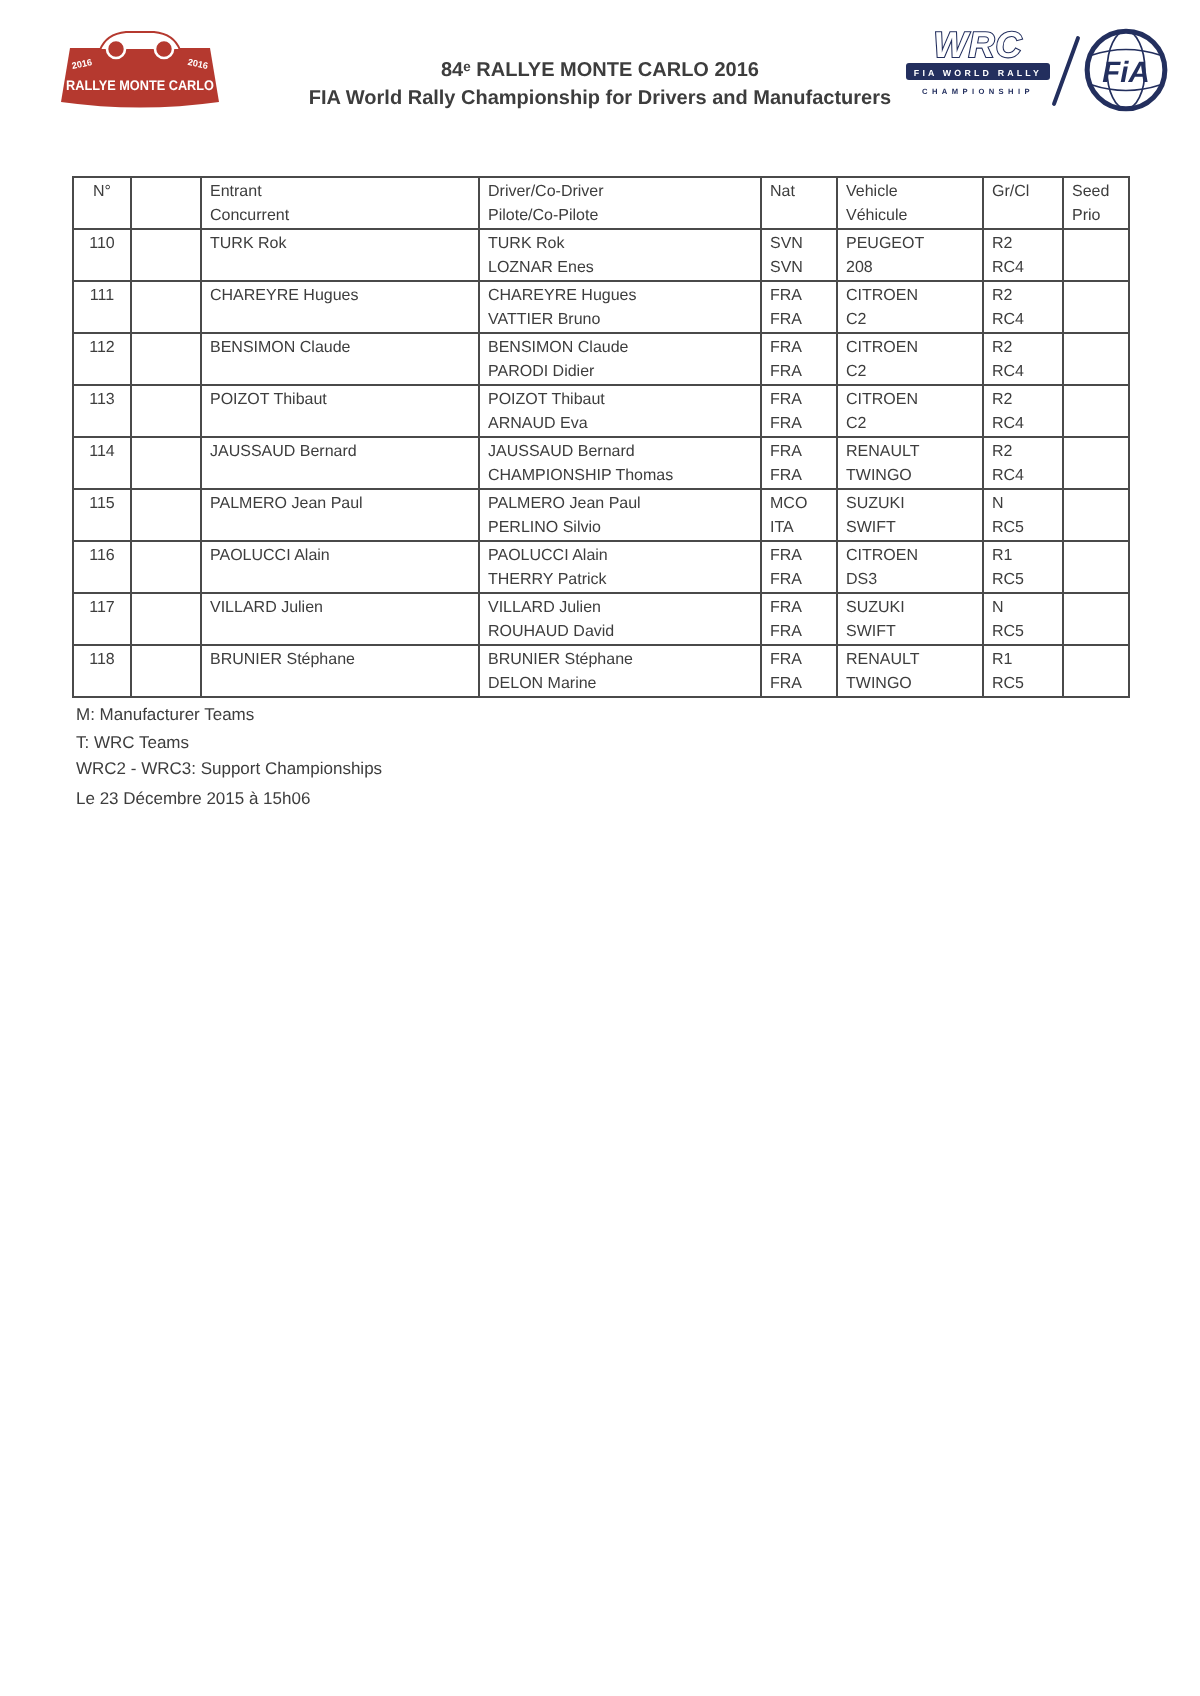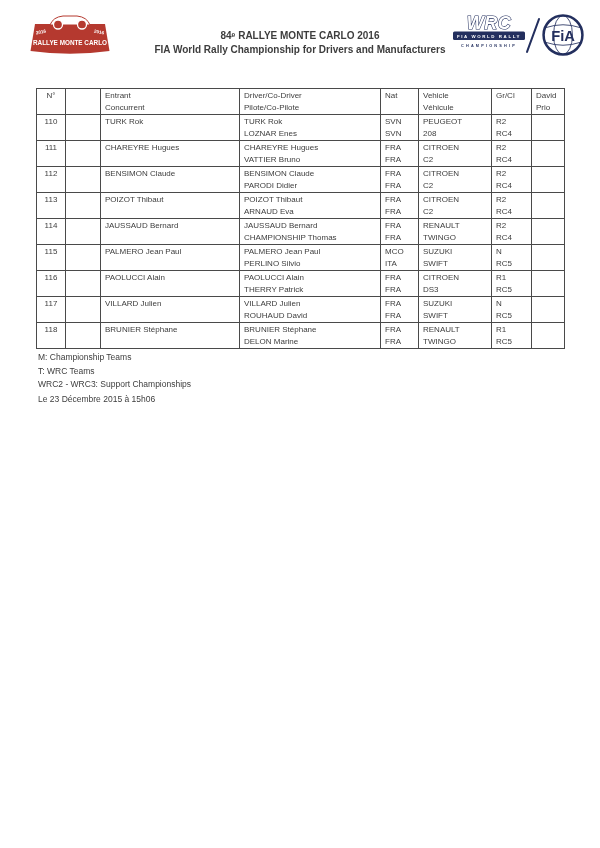--- a/index.html
+++ b/index.html
@@ -12,21 +12,21 @@
   .page{position:absolute;inset:0;background:#fff;}
 
   
   .plate{position:absolute;left:29px;top:11px;width:82px;height:47px;}
   .titles{position:absolute;left:0;right:0;top:29px;text-align:center;}
   .titles div{font-size:10px;font-weight:700;line-height:14px;white-space:nowrap;}
 
   .wrc-logo{position:absolute;left:452px;top:12px;width:74px;height:37px;}
   .slash{position:absolute;left:532px;top:17px;width:2px;height:37px;
          background:var(--wrc-navy,#232f5e);transform:rotate(20deg);border-radius:1px;}
-  .fia-logo{position:absolute;left:542px;top:14px;width:42px;height:42px;}
+  .fia-logo{position:absolute;left:542px;top:14px;width:42px;height:42px;font-style:italic;}
 
   .plate-bg{fill:var(--plate-red,#b5392f);}
   .plate-txt{fill:#ffffff;font-weight:bold;font-family:"Liberation Sans",sans-serif;}
   .car-body{fill:#ffffff;stroke:var(--plate-red,#b5392f);stroke-width:1;}
   .wheel{fill:var(--plate-red,#b5392f);stroke:#ffffff;stroke-width:1.3;}
   .navy-stroke{stroke:var(--wrc-navy,#232f5e);fill:none;}
   .navy-fill{fill:var(--wrc-navy,#232f5e);}
   .wrc-word{fill:#ffffff;stroke:var(--wrc-navy,#232f5e);stroke-width:1.1;paint-order:stroke;
             font-weight:bold;font-style:italic;font-family:"Liberation Sans",sans-serif;}
   .wrc-bar-txt{fill:#ffffff;font-weight:bold;font-family:"Liberation Sans",sans-serif;}
@@ -130,21 +130,21 @@
         </th>
         <th>
           <span>Vehicle</span>
           <span>Véhicule</span>
         </th>
         <th>
           <span>Gr/Cl</span>
           <span></span>
         </th>
         <th>
-          <span>David</span>
+          <span>Seed</span>
           <span>Prio</span>
         </th>
       </tr>
     </thead>
     <tbody>
     <tr>
       <td class="c-num">110</td>
       <td></td>
       <td>
             <span>TURK Rok</span>
@@ -364,20 +364,20 @@
       <td>
         <span>R1</span>
         <span>RC5</span>
       </td>
       <td></td>
     </tr>
   </tbody>
   </table>
 
   <div class="legend">
-    <div>M: Championship Teams</div>
+    <div>M: Manufacturer Teams</div>
     <div>T: WRC Teams</div>
     <div>WRC2 - WRC3: Support Championships</div>
   </div>
 
   <div class="datestamp">Le 23 Décembre 2015 à 15h06</div>
 
 </div>
 
 </body></html>

